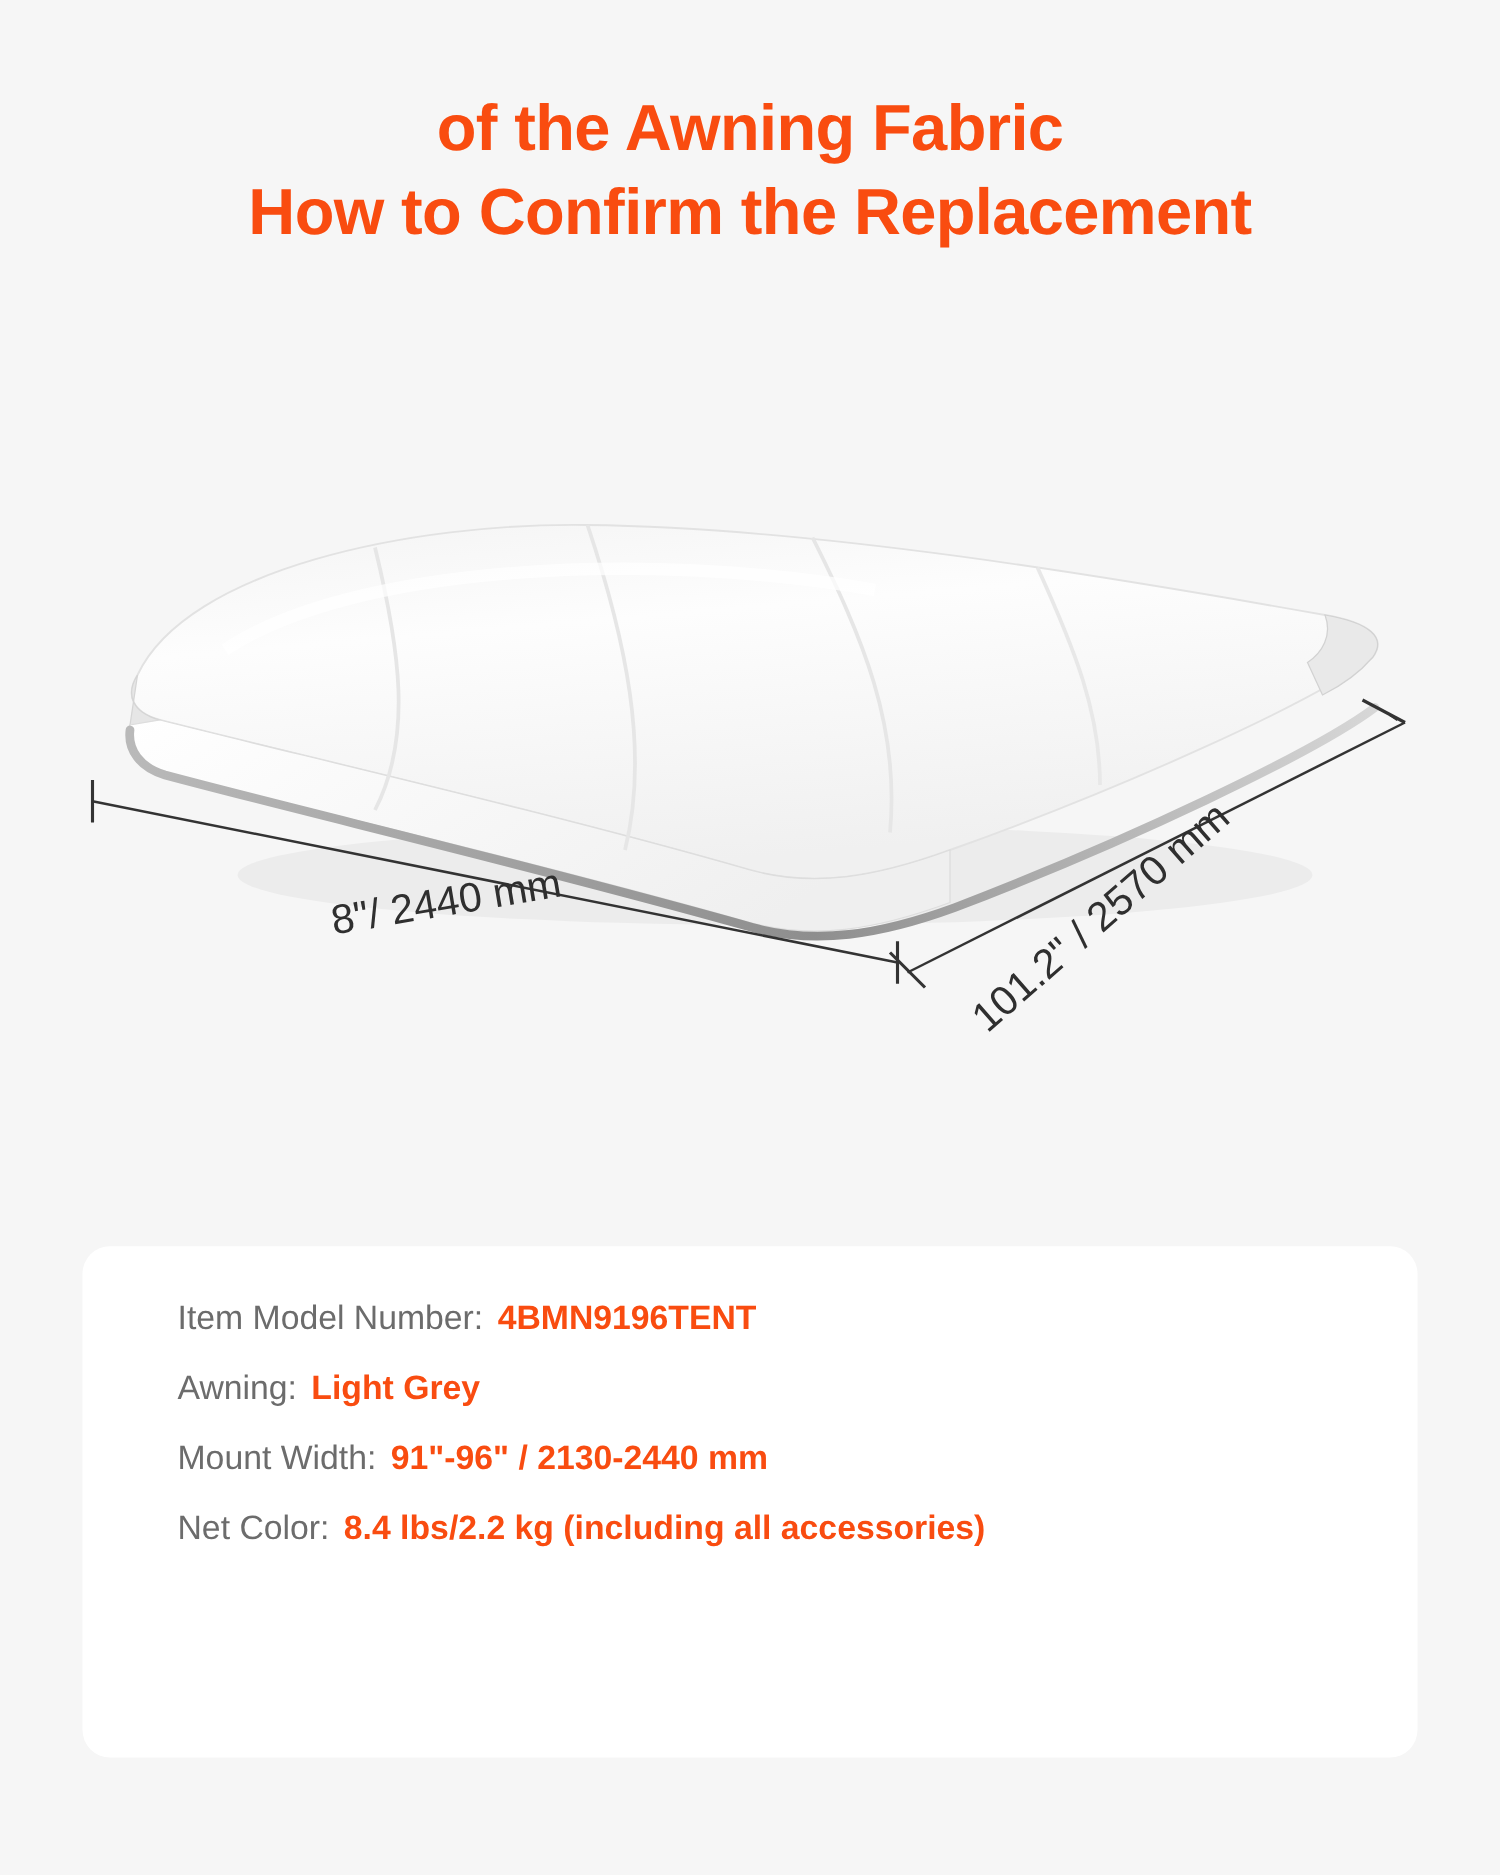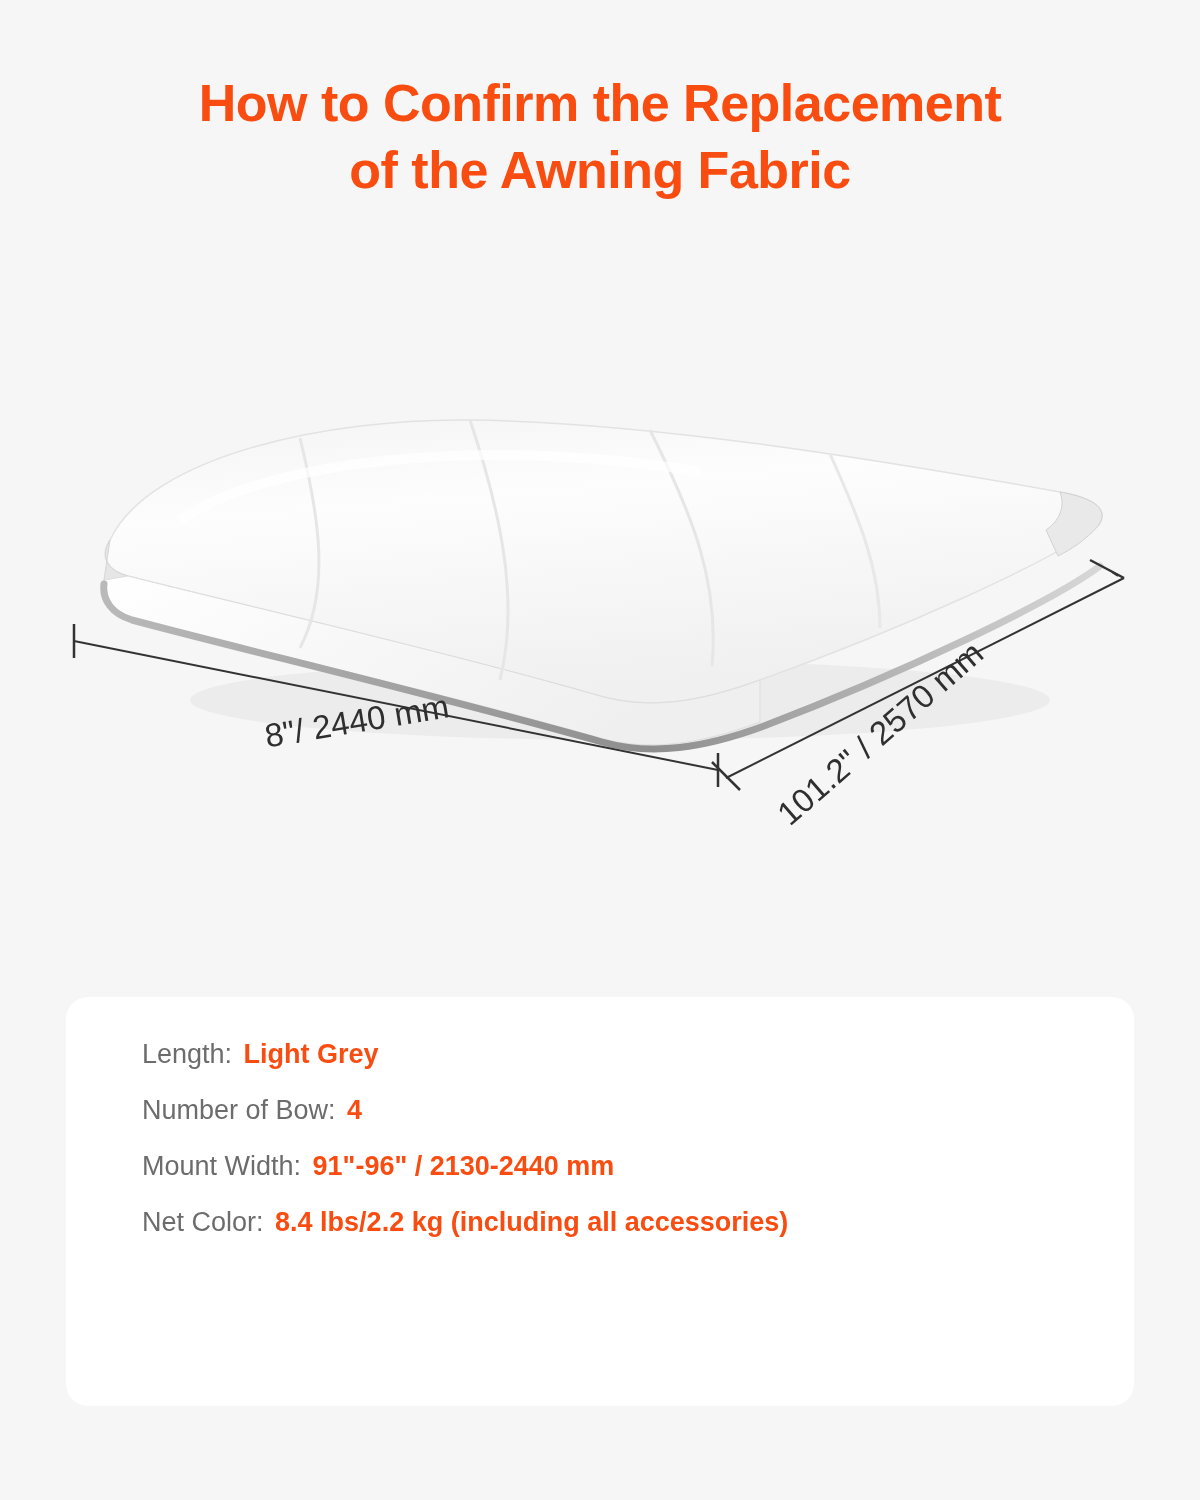--- a/index.html
+++ b/index.html
@@ -94,22 +94,22 @@
     font-weight: bold;
     margin-left: 4px;
   }
 </style>
 </head>
 <body>
 
 <div class="page">
 
   <div class="title-block">
+    <span class="title-line">of the Awning Fabric</span>
     <span class="title-line">How to Confirm the Replacement</span>
-    <span class="title-line">of the Awning Fabric</span>
   </div>
 
   <div class="illustration">
     <svg width="1200" height="460" viewBox="0 0 1200 460" xmlns="http://www.w3.org/2000/svg">
       <defs>
         <linearGradient id="topFace" x1="0" y1="0" x2="0.3" y2="1">
           <stop offset="0%" stop-color="#f4f4f4"></stop>
           <stop offset="35%" stop-color="#fdfdfd"></stop>
           <stop offset="100%" stop-color="#f0f0f0"></stop>
         </linearGradient>
@@ -165,26 +165,26 @@
       <line x1="1124" y1="198" x2="726" y2="398" stroke="#333" stroke-width="2"></line>
       <line x1="712" y1="382" x2="740" y2="410" stroke="#333" stroke-width="2.5"></line>
     </svg>
   </div>
 
   <div class="dim-label" id="dim-length">8"/ 2440 mm</div>
   <div class="dim-label" id="dim-depth">101.2" / 2570 mm</div>
 
   <div class="spec-card">
     <div class="spec-row">
-      <span class="spec-label">Length:</span>
-      <span class="spec-value">Light Grey</span>
+      <span class="spec-label">Item Model Number:</span>
+      <span class="spec-value">4BMN9196TENT</span>
     </div>
     <div class="spec-row">
-      <span class="spec-label">Number of Bow:</span>
-      <span class="spec-value">4</span>
+      <span class="spec-label">Awning:</span>
+      <span class="spec-value">Light Grey</span>
     </div>
     <div class="spec-row">
       <span class="spec-label">Mount Width:</span>
       <span class="spec-value">91"-96" / 2130-2440 mm</span>
     </div>
     <div class="spec-row">
       <span class="spec-label">Net Color:</span>
       <span class="spec-value">8.4 lbs/2.2 kg (including all accessories)</span>
     </div>
   </div>

